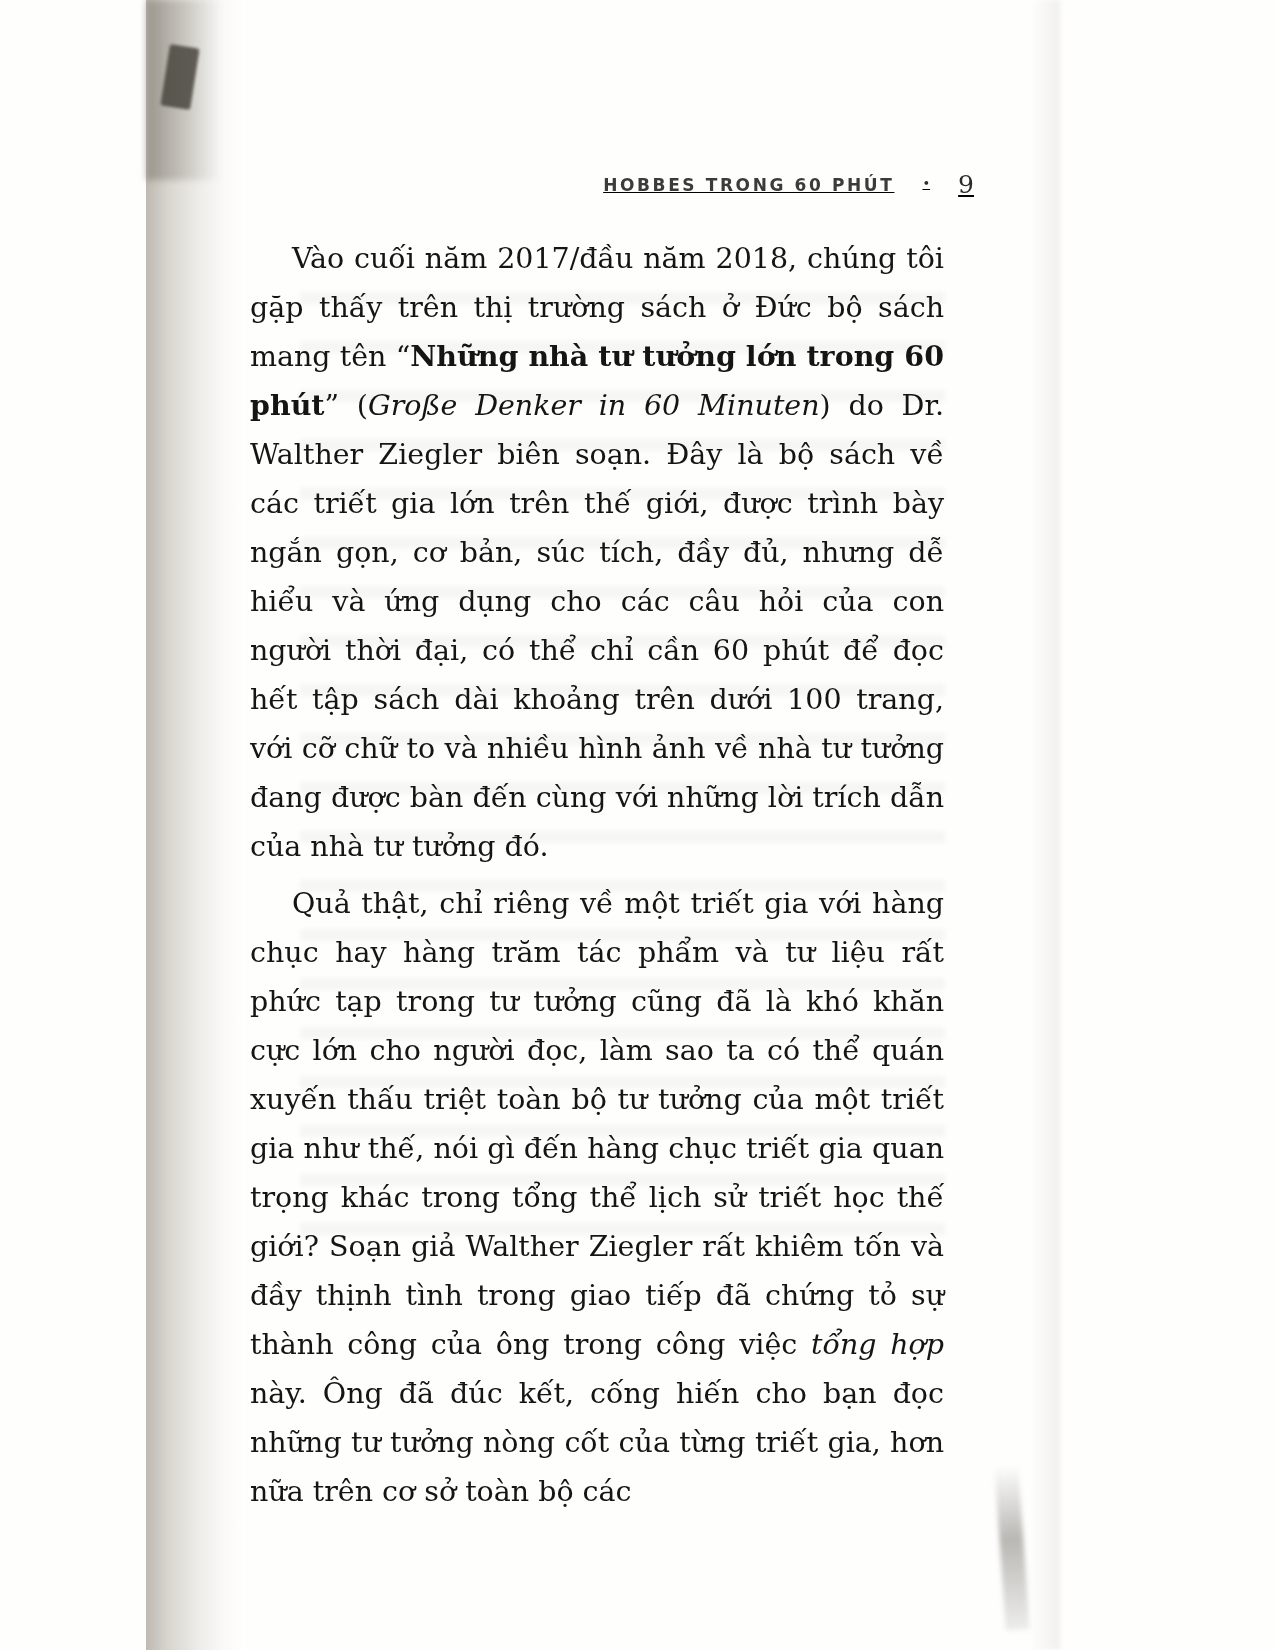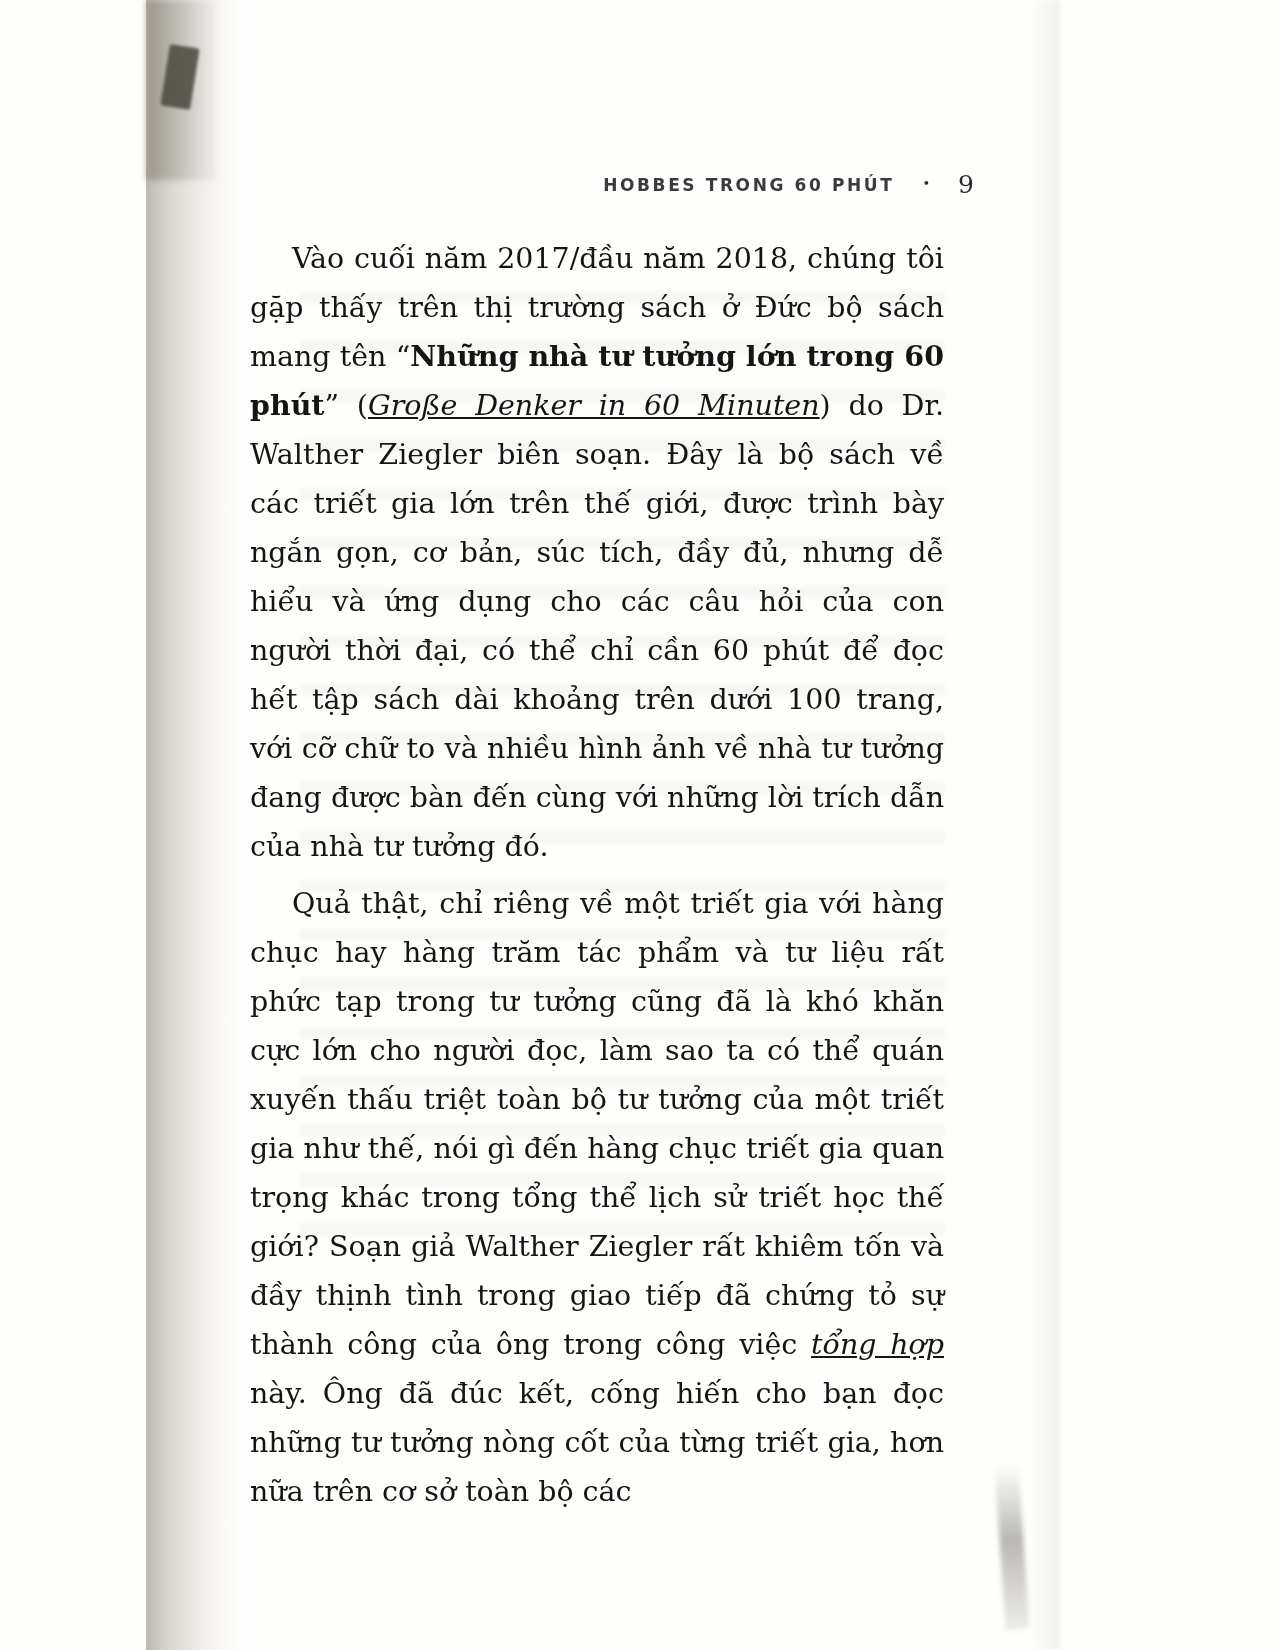--- a/index.html
+++ b/index.html
@@ -46,40 +46,40 @@
   .bleed {
     position: absolute; left: 300px; top: 292px; width: 645px; height: 965px;
     opacity: .38; filter: blur(2.6px);
     background: repeating-linear-gradient(to bottom,
       rgba(70,70,68,.12) 0px, rgba(70,70,68,.12) 12px,
       rgba(0,0,0,0) 12px, rgba(0,0,0,0) 49px);
     pointer-events: none;
   }
   .running-header {
     position: absolute; left: 250px; top: 170px; width: 724px;
-    display: flex; justify-content: flex-end; align-items: center; gap: 28px;
+    display: flex; justify-content: flex-end; align-items: center; gap: 28px; text-decoration: underline;
   }
   .header-title {
     font-family: "DejaVu Sans", sans-serif;
     font-size: 17px; letter-spacing: 2.6px;
     color: #3b3b3b; font-weight: 600;
   }
   .header-sep { font-size: 13px; color: #2c2c2c; transform: translateY(-1px); }
   .page-number { font-size: 25px; color: #2b2b2b; }
   .page-body {
     position: absolute; left: 250px; top: 234px; width: 694px;
     font-size: 28.5px; line-height: 49px;
     color: #151514;
     text-align: justify;
   }
   .page-body p { margin: 0; text-indent: 42px; }
   .page-body p + p { margin-top: 8px; }
   .seg-normal { font-style: normal; font-weight: normal; }
   .seg-bold { font-weight: bold; }
-  .seg-italic { font-style: italic; text-decoration: underline; }
+  .seg-italic { font-style: italic; }
 </style>
 </head>
 <body>
 
 <div class="photo">
 
   <div class="page-edge-left"></div>
   <div class="page-edge-left-top"></div>
   <div class="notch-top-left"></div>
   <div class="page-edge-right"></div>

